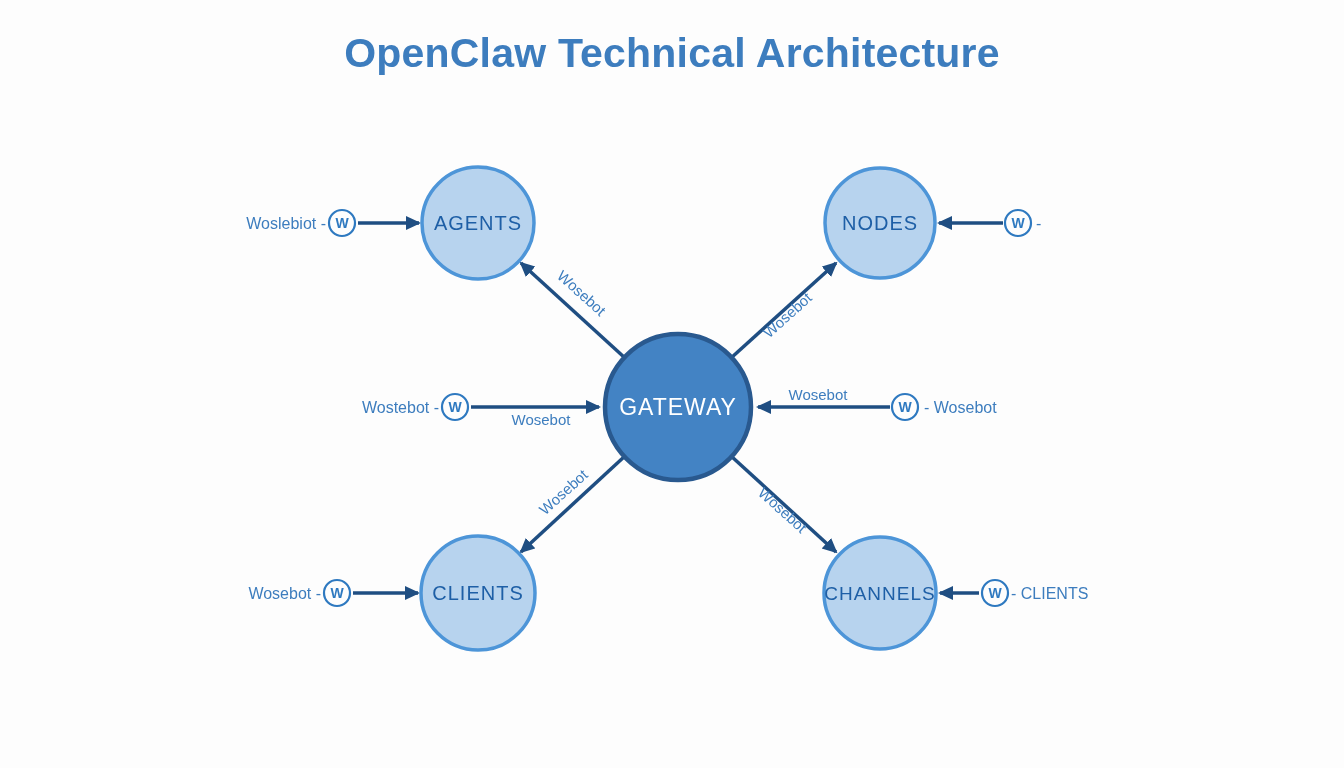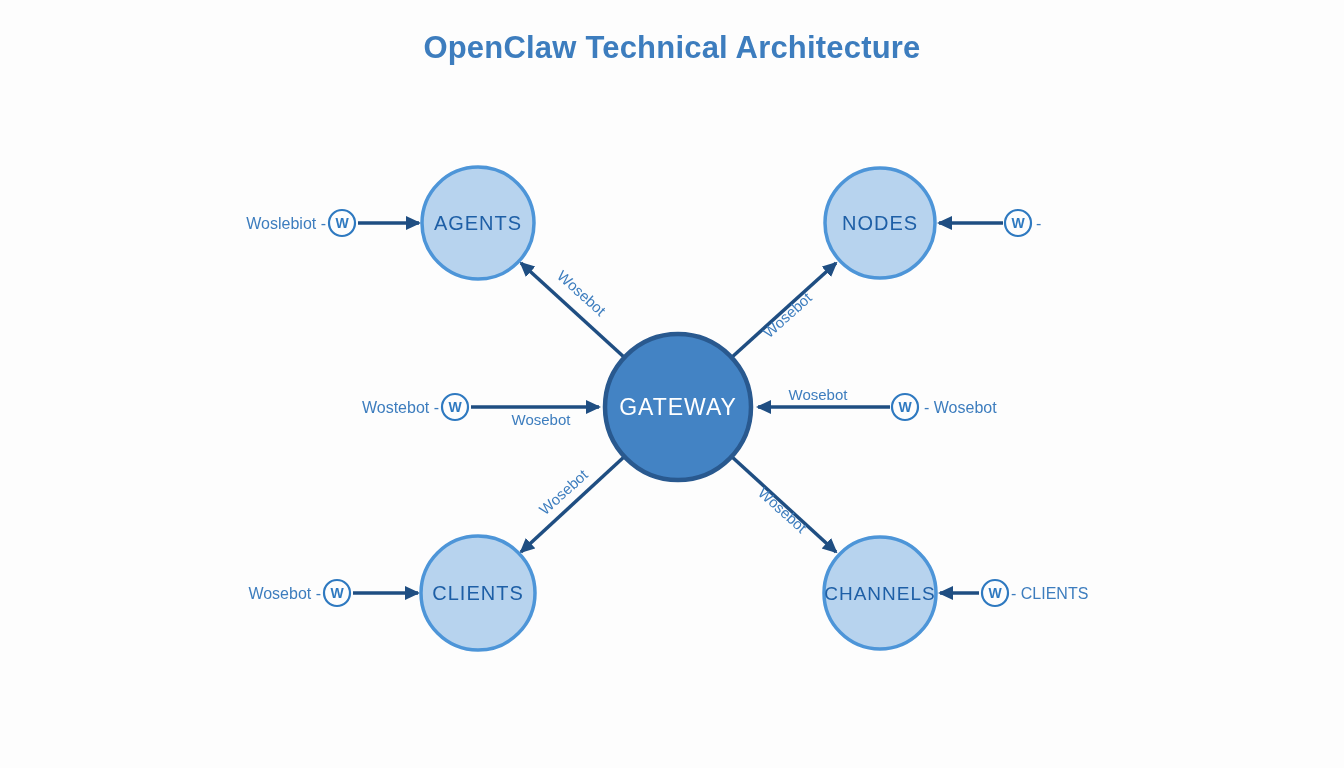--- a/index.html
+++ b/index.html
@@ -15,21 +15,21 @@
     position: relative;
     width: 1344px;
     height: 768px;
   }
   .diagram-title {
     position: absolute;
     top: 30px;
     left: 0;
     width: 100%;
     text-align: center;
-    font-size: 31px;
+    font-size: 41px;
     font-weight: 600;
     letter-spacing: 0.2px;
     color: #3d7dbe;
   }
   svg { position: absolute; top: 0; left: 0; }
 
   .edge-line { stroke: #1f4e82; stroke-width: 3.5; fill: none; }
   .node-circle { fill: #b7d3ee; stroke: #4d95d8; stroke-width: 3.5; }
   .gateway-circle { fill: #4383c4; stroke: #29598f; stroke-width: 4.5; }
   .node-label {

